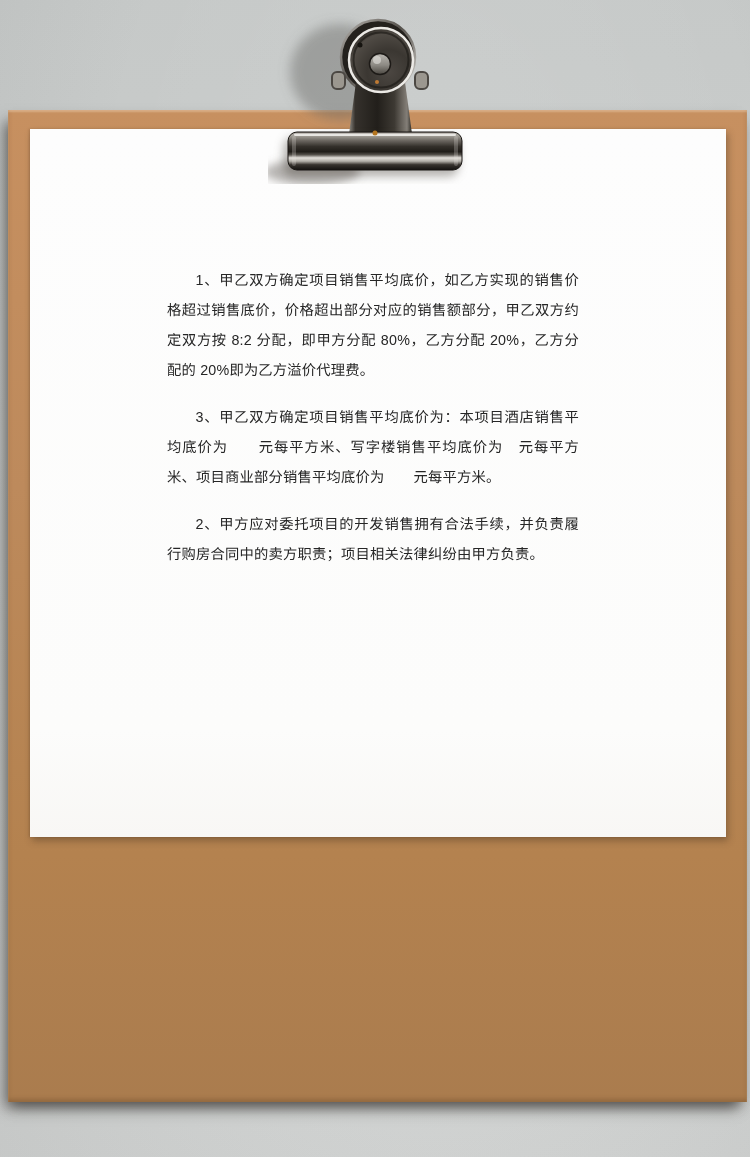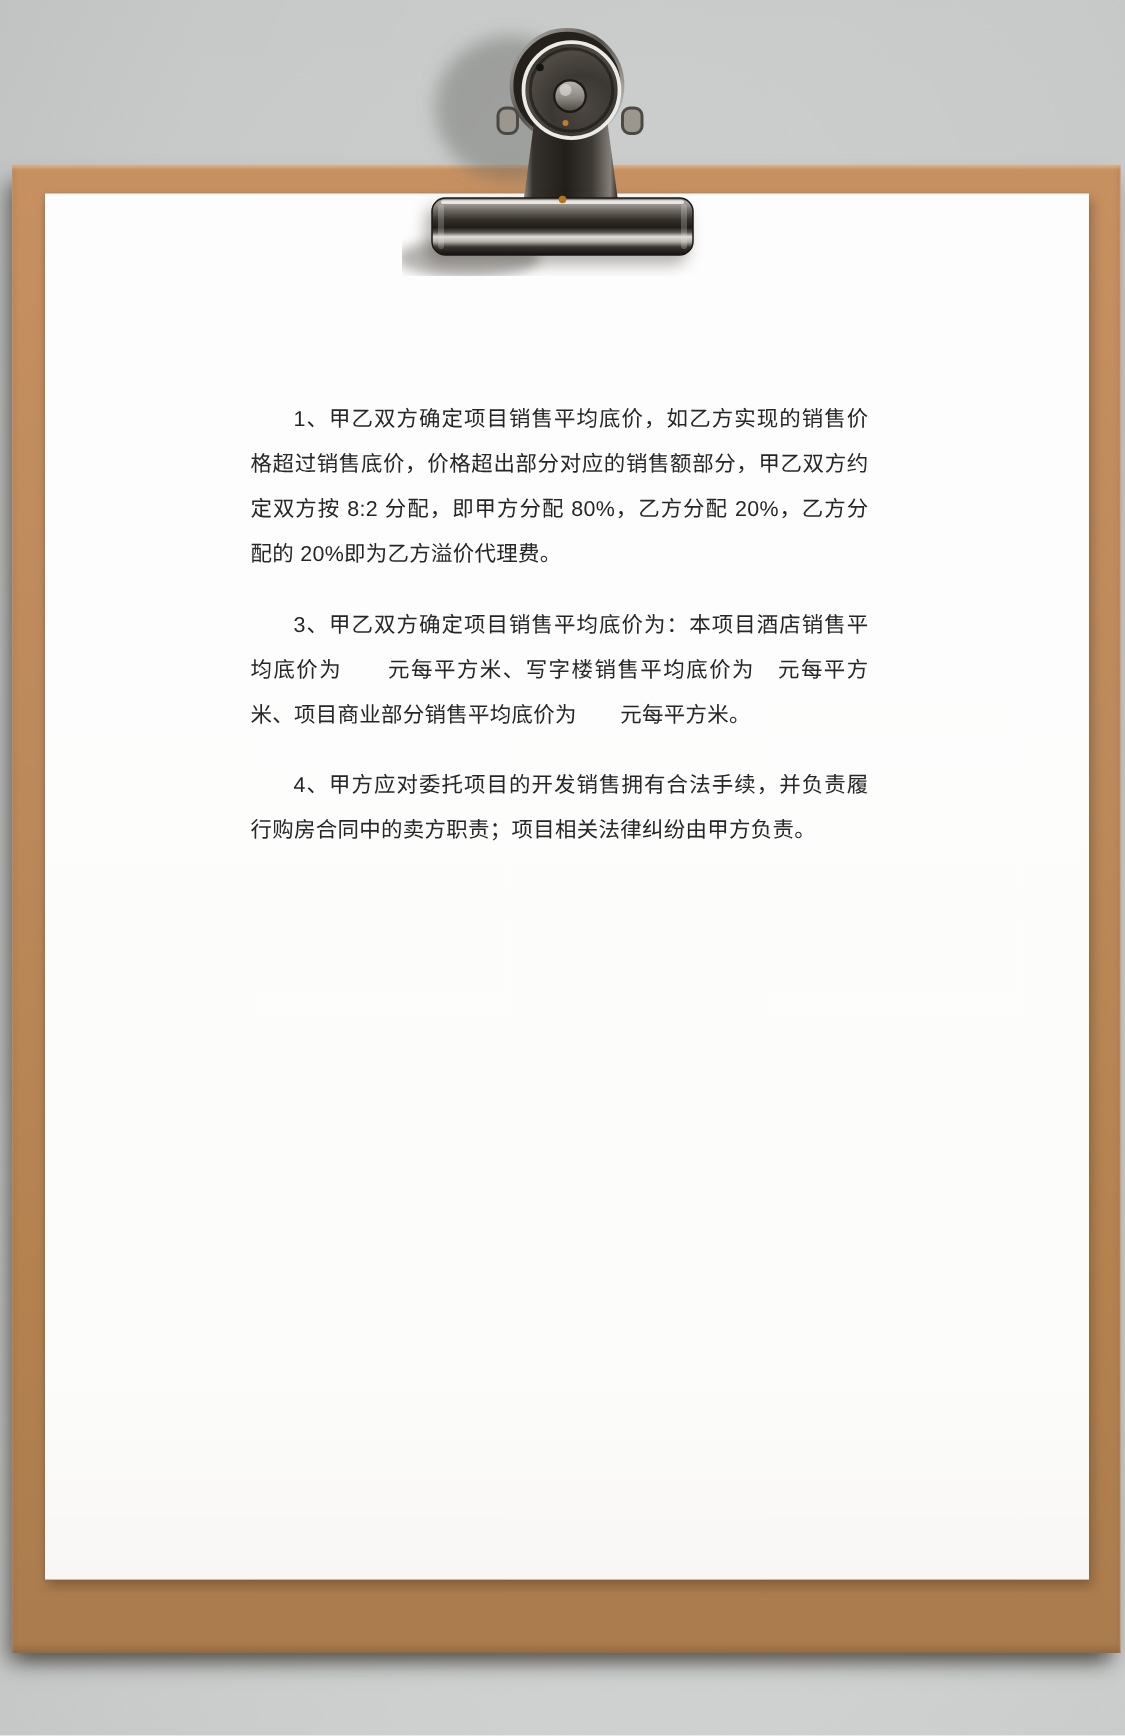--- a/index.html
+++ b/index.html
@@ -22,21 +22,21 @@
     width: 739px; height: 992px;
     background: linear-gradient(180deg, #c79060 0%, #bd8a5c 38%, #b4824f 75%, #aa7c4e 100%);
     box-shadow: -7px 9px 13px -3px rgba(50,46,42,0.55),
                 0 9px 12px -5px rgba(50,46,42,0.50),
                 inset 0 2px 2px rgba(255,235,210,0.35),
                 inset 0 -3px 4px rgba(90,60,30,0.30);
   }
   .paper {
     position: absolute;
     left: 22px; top: 19px;
-    width: 696px; height: 924px;
+    width: 696px; height: 708px;
     background: linear-gradient(180deg, #fdfdfd 0%, #fcfcfb 85%, #f8f7f5 100%);
     box-shadow: 2px 4px 7px rgba(70,50,33,0.40),
                 -1px 0 2px rgba(90,65,40,0.25);
   }
   .doc-text {
     position: absolute;
     left: 137px; top: 136px;
     width: 412px;
     font-size: 14.3px;
     line-height: 30px;
@@ -55,21 +55,21 @@
 </head>
 <body>
 
 <div class="wall-vignette"></div>
 
 <div class="clipboard">
   <div class="paper">
     <div class="doc-text">
       <p>1、甲乙双方确定项目销售平均底价，如乙方实现的销售价格超过销售底价，价格超出部分对应的销售额部分，甲乙双方约定双方按 8:2 分配，即甲方分配 80%，乙方分配 20%，乙方分配的 20%即为乙方溢价代理费。</p>
       <p>3、甲乙双方确定项目销售平均底价为：本项目酒店销售平均底价为　　元每平方米、写字楼销售平均底价为　元每平方米、项目商业部分销售平均底价为　　元每平方米。</p>
-      <p>4、甲方应对委托项目的开发销售拥有合法手续，并负责履行购房合同中的卖方职责；项目相关法律纠纷由甲方负责。</p>
+      <p>2、甲方应对委托项目的开发销售拥有合法手续，并负责履行购房合同中的卖方职责；项目相关法律纠纷由甲方负责。</p>
     </div>
   </div>
 </div>
 
 <svg class="binder-clip" viewBox="0 0 224 172" xmlns="http://www.w3.org/2000/svg">
   <defs>
     <filter id="blurSoft" x="-60%" y="-60%" width="220%" height="220%">
       <feGaussianBlur stdDeviation="6"></feGaussianBlur>
     </filter>
     <filter id="blurSmall" x="-60%" y="-60%" width="220%" height="220%">

